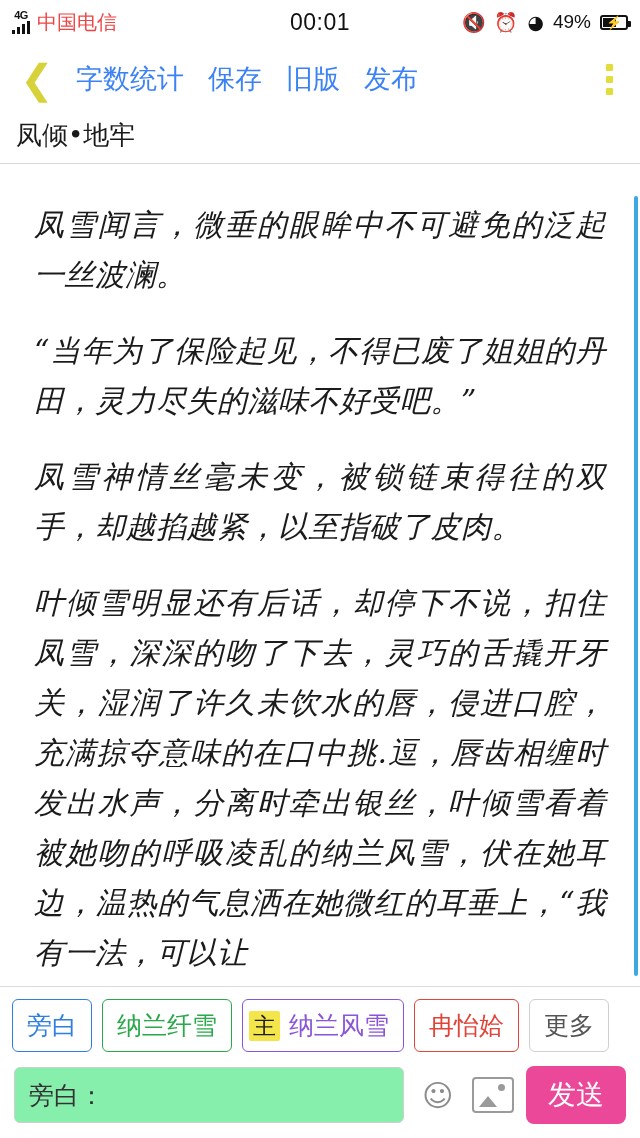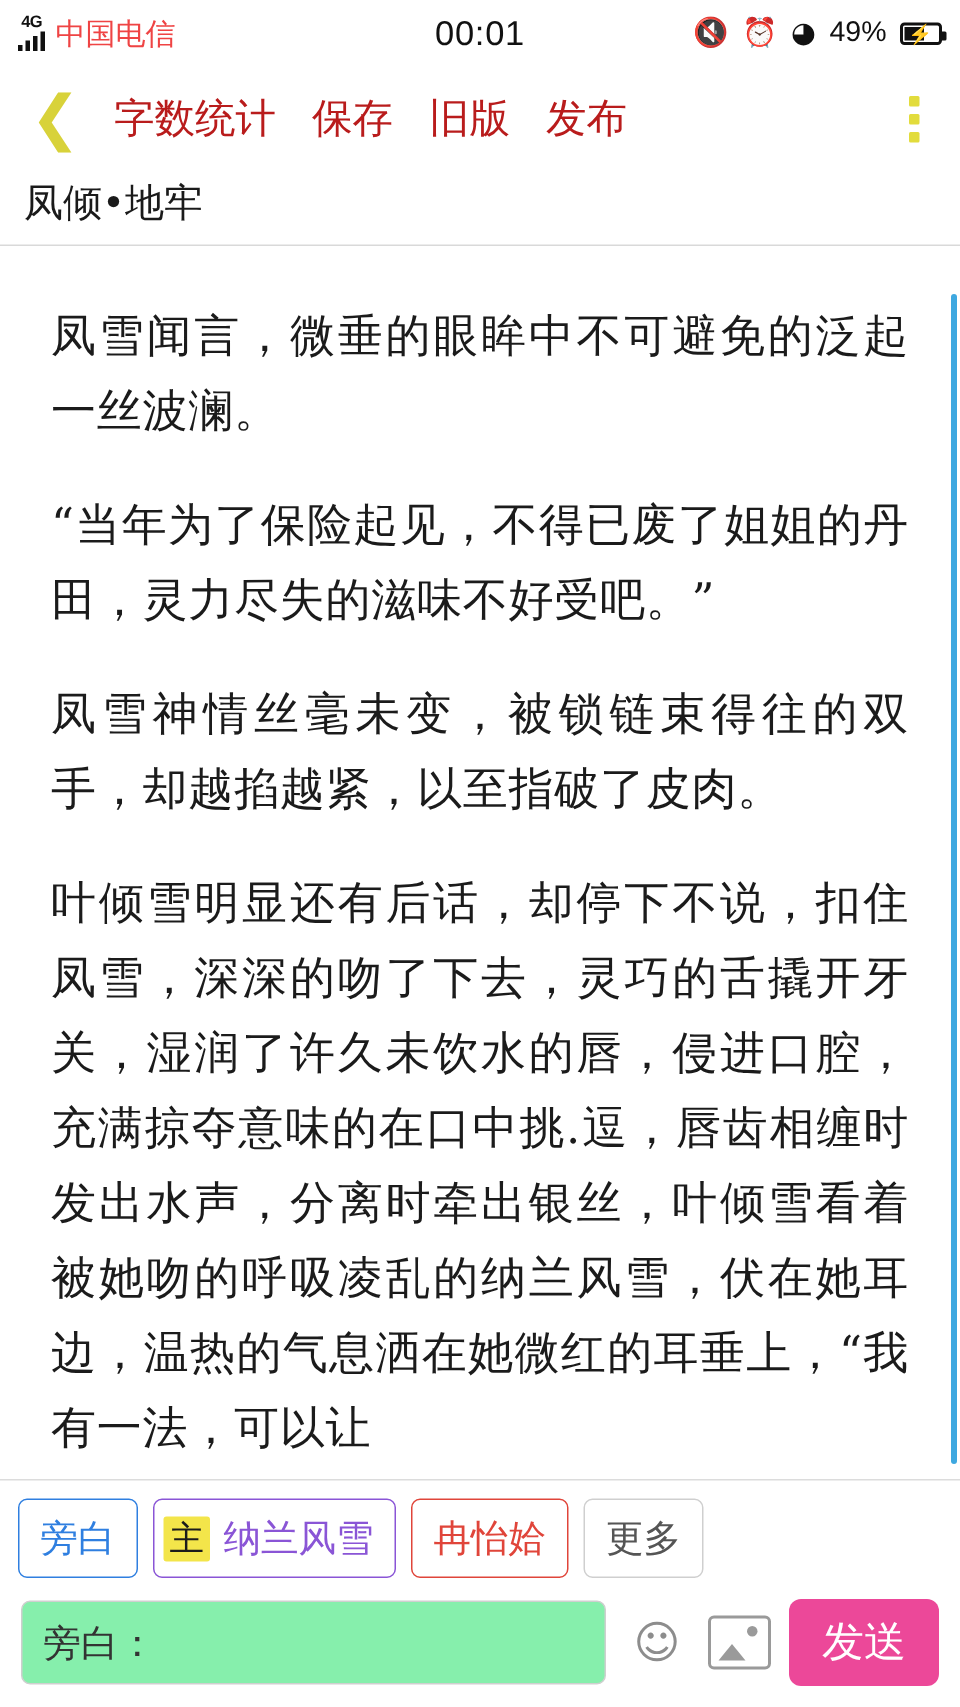--- a/index.html
+++ b/index.html
@@ -88,21 +88,21 @@
     width: 42px;
     font-size: 40px;
     color: #d8d23a;
     font-family: "DejaVu Sans", sans-serif;
     line-height: 1;
     margin-right: 4px;
     text-align: center;
   }
   .tb-item {
     font-size: 27px;
-    color: #b91c1c;
+    color: #3b82f6;
     padding: 0 10px;
     white-space: nowrap;
   }
   .tb-spacer { flex: 1; }
   .kebab {
     width: 26px;
     display: flex;
     flex-direction: column;
     align-items: center;
     gap: 5px;
@@ -121,20 +121,21 @@
 
   
   .content {
     position: absolute;
     top: 186px;
     left: 0; right: 0;
     bottom: 156px;
     overflow: hidden;
     padding: 14px 34px 0 34px;
     font-family: "DejaVu Serif", serif;
+    font-style: italic;
   }
   .para {
     font-size: 30px;
     line-height: 50px;
     color: #1b1b1b;
     margin: 0 0 26px 0;
     text-align: justify;
     letter-spacing: 0.5px;
   }
   .scrollbar {
@@ -295,20 +296,21 @@
   <p class="para">凤雪闻言，微垂的眼眸中不可避免的泛起一丝波澜。</p>
   <p class="para">“当年为了保险起见，不得已废了姐姐的丹田，灵力尽失的滋味不好受吧。”</p>
   <p class="para">凤雪神情丝毫未变，被锁链束得往的双手，却越掐越紧，以至指破了皮肉。</p>
   <p class="para">叶倾雪明显还有后话，却停下不说，扣住凤雪，深深的吻了下去，灵巧的舌撬开牙关，湿润了许久未饮水的唇，侵进口腔，充满掠夺意味的在口中挑.逗，唇齿相缠时发出水声，分离时牵出银丝，叶倾雪看着被她吻的呼吸凌乱的纳兰风雪，伏在她耳边，温热的气息洒在她微红的耳垂上，“我有一法，可以让</p>
 </div>
 <div class="scrollbar"></div>
 
 <div class="bottom">
   <div class="role-row">
     <div class="role-chip">旁白</div>
+    <div class="role-chip green">纳兰纤雪</div>
     <div class="role-chip purple">
       <span class="main-tag">主</span>
       <span>纳兰风雪</span>
     </div>
     <div class="role-chip red">冉怡姶</div>
     <div class="role-chip plain">更多</div>
   </div>
   <div class="input-row">
     <div class="msg-input" placeholder="旁白：">旁白：</div>
     <div class="ir-icon">☺</div>

